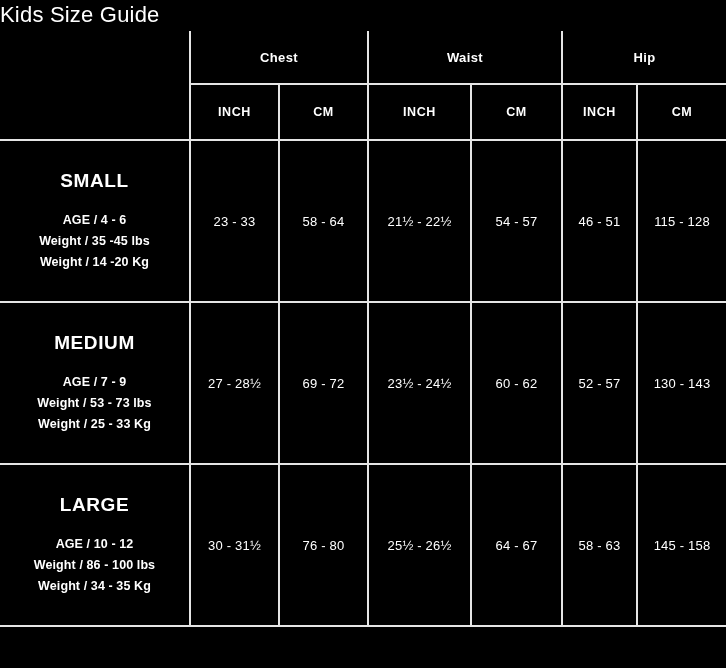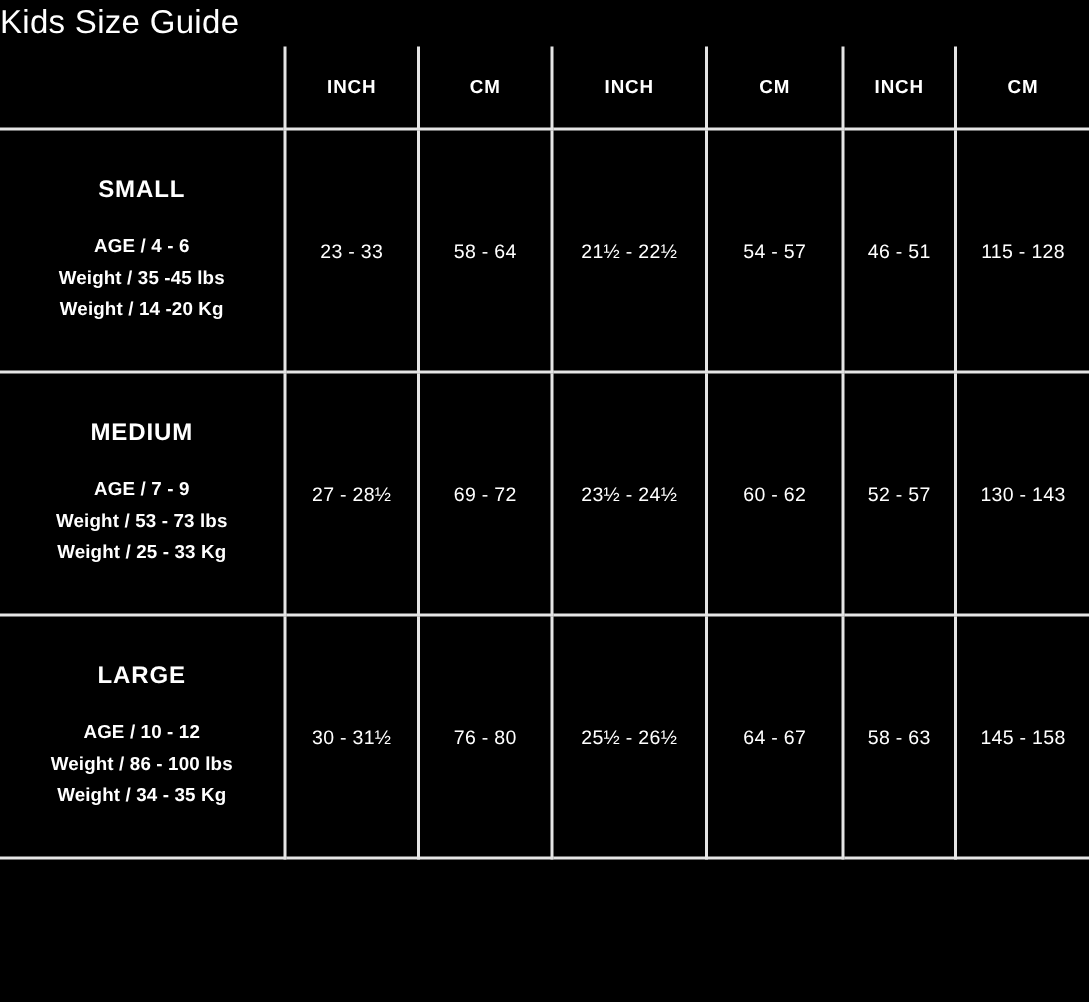--- a/index.html
+++ b/index.html
@@ -76,21 +76,21 @@
     font-size: 12.5px;
     font-weight: bold;
     letter-spacing: 0.6px;
     height: 54px;
   }
   .size-cell {
     height: 160px;
     padding: 6px 8px;
   }
   .size-name {
-    font-size: 16px;
+    font-size: 19px;
     font-weight: bold;
     letter-spacing: 0.6px;
     margin-bottom: 18px;
   }
   .size-detail {
     font-size: 12.5px;
     font-weight: bold;
     line-height: 21px;
     letter-spacing: 0.1px;
   }
@@ -111,20 +111,26 @@
     <colgroup>
       <col class="col-label">
       <col class="col-meas">
       <col class="col-meas">
       <col class="col-meas-w1">
       <col class="col-meas-w2">
       <col class="col-meas-h1">
       <col class="col-meas-h2">
     </colgroup>
     <tbody>
+      <tr>
+        <td class="blank-cell"></td>
+        <td class="group-head" colspan="2">Chest</td>
+        <td class="group-head" colspan="2">Waist</td>
+        <td class="group-head" colspan="2">Hip</td>
+      </tr>
       <tr>
         <td class="blank-cell"></td>
         <td class="sub-head">INCH</td>
         <td class="sub-head">CM</td>
         <td class="sub-head">INCH</td>
         <td class="sub-head">CM</td>
         <td class="sub-head">INCH</td>
         <td class="sub-head">CM</td>
       </tr>
 

